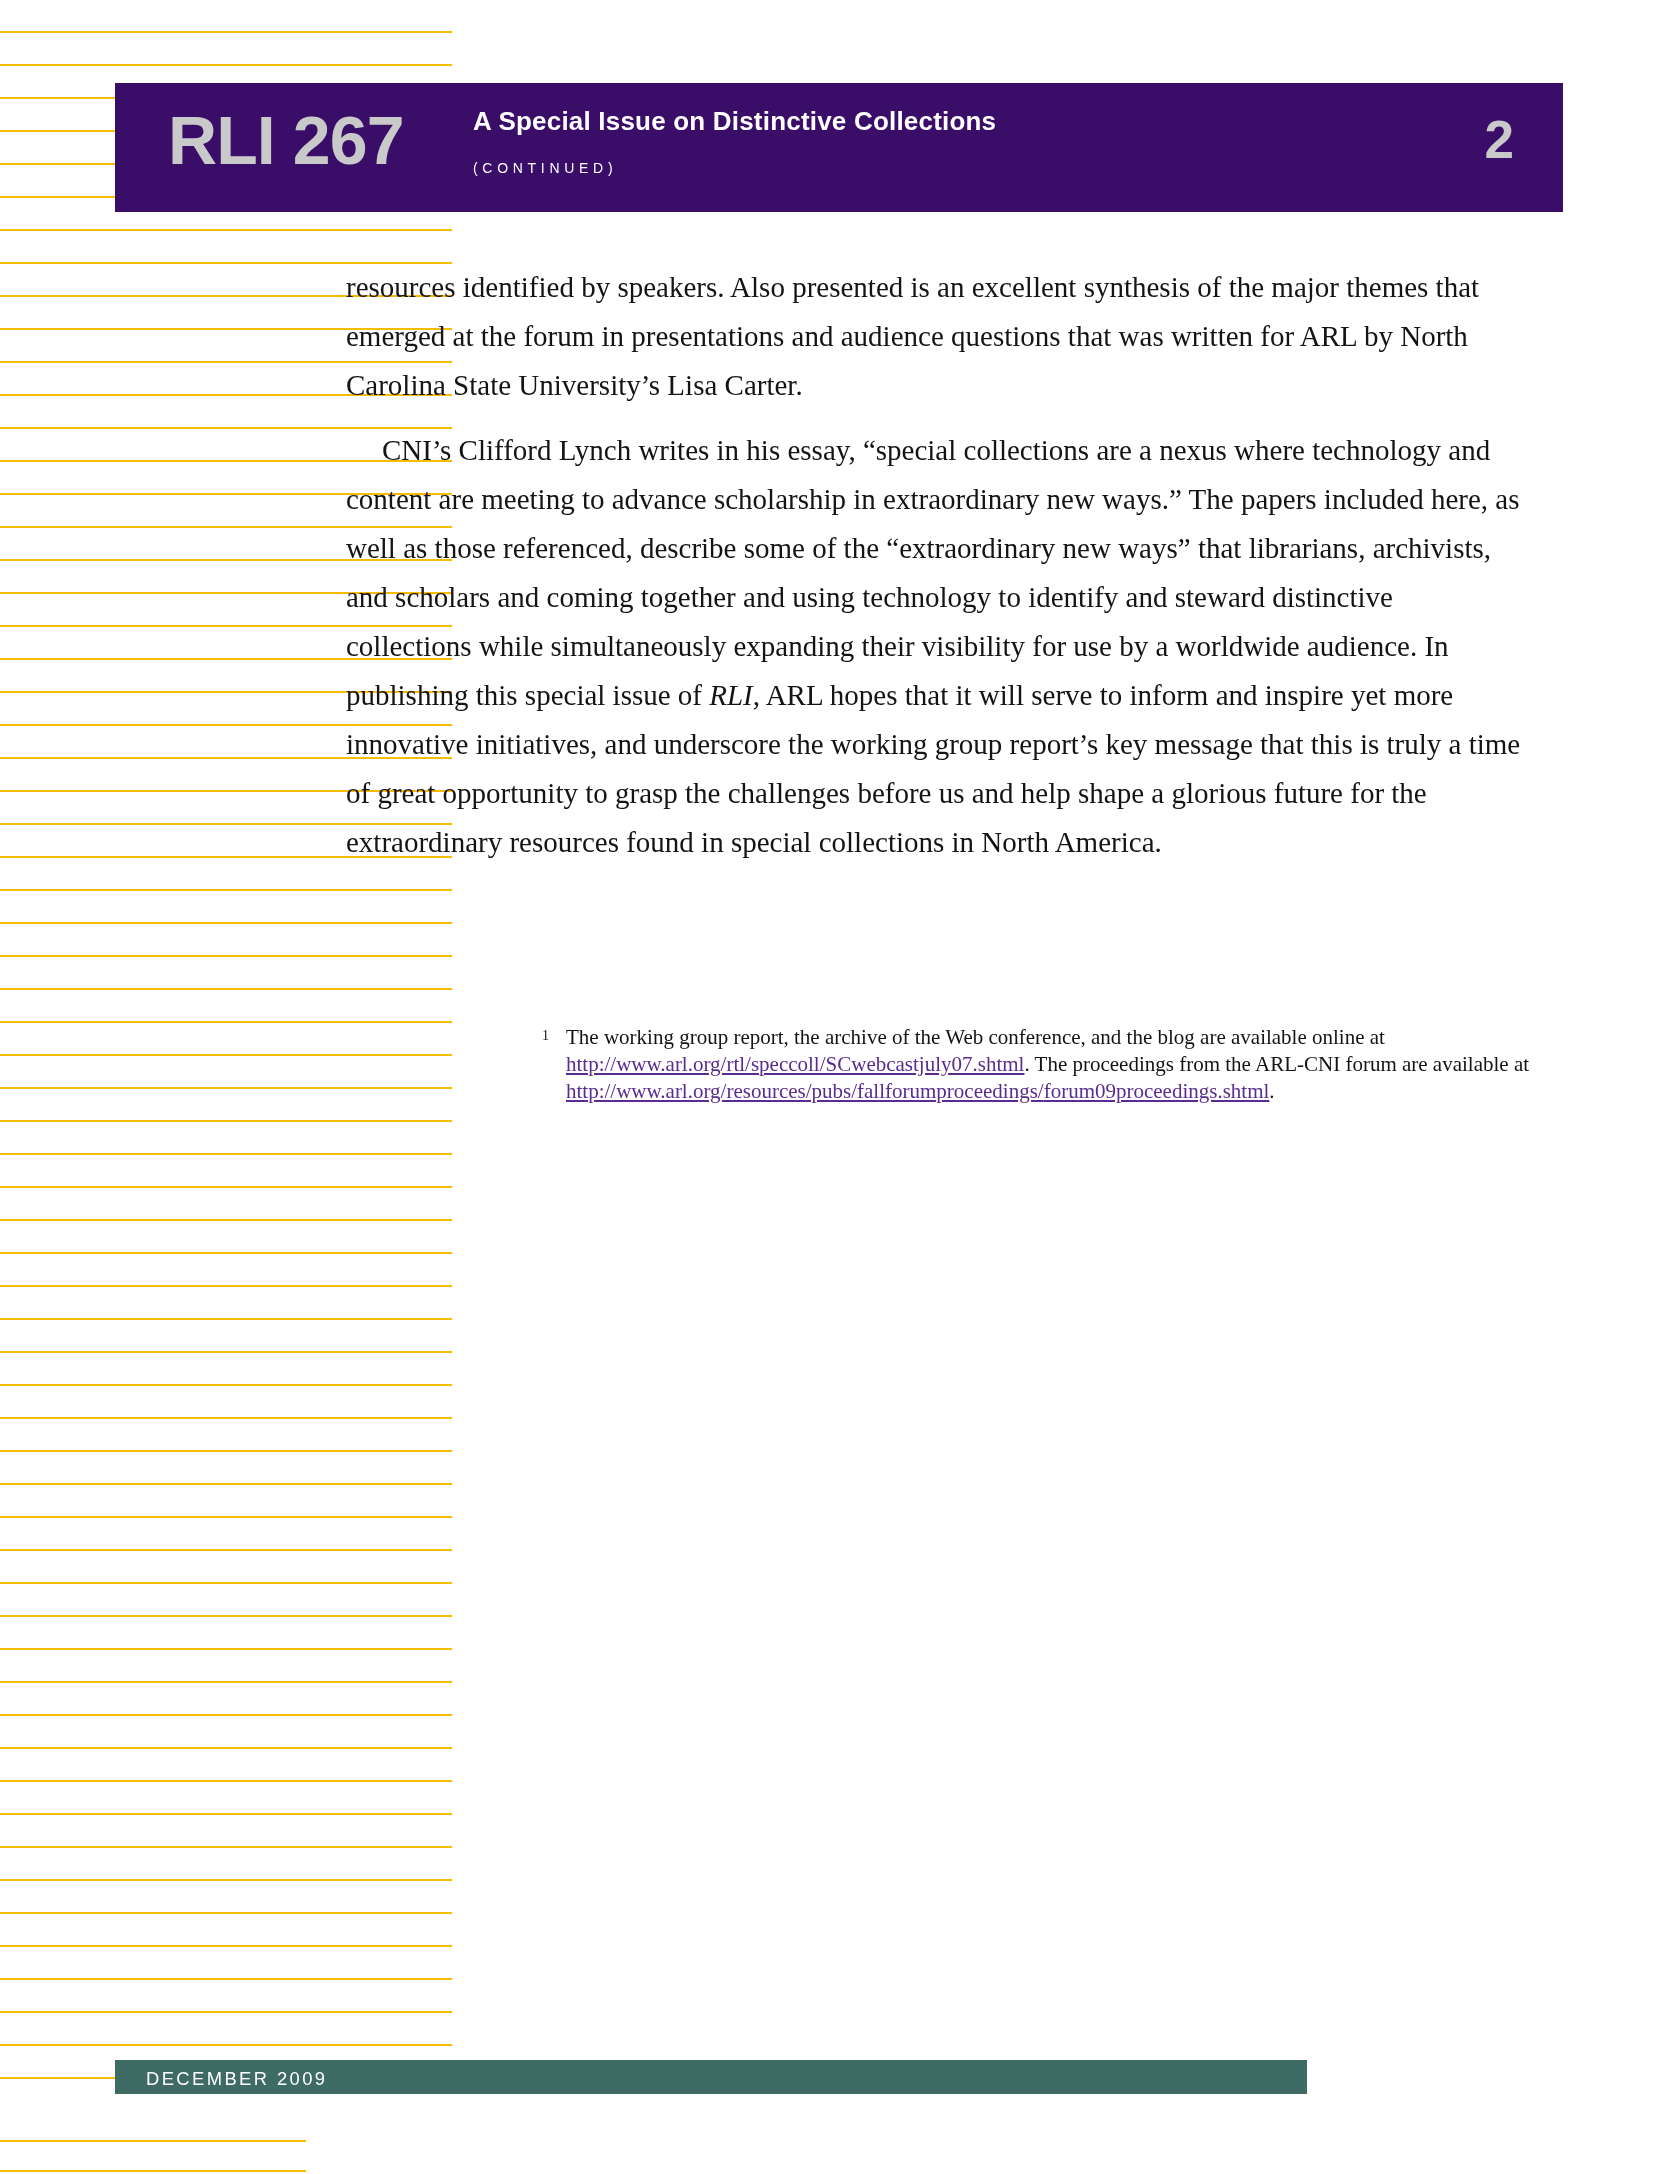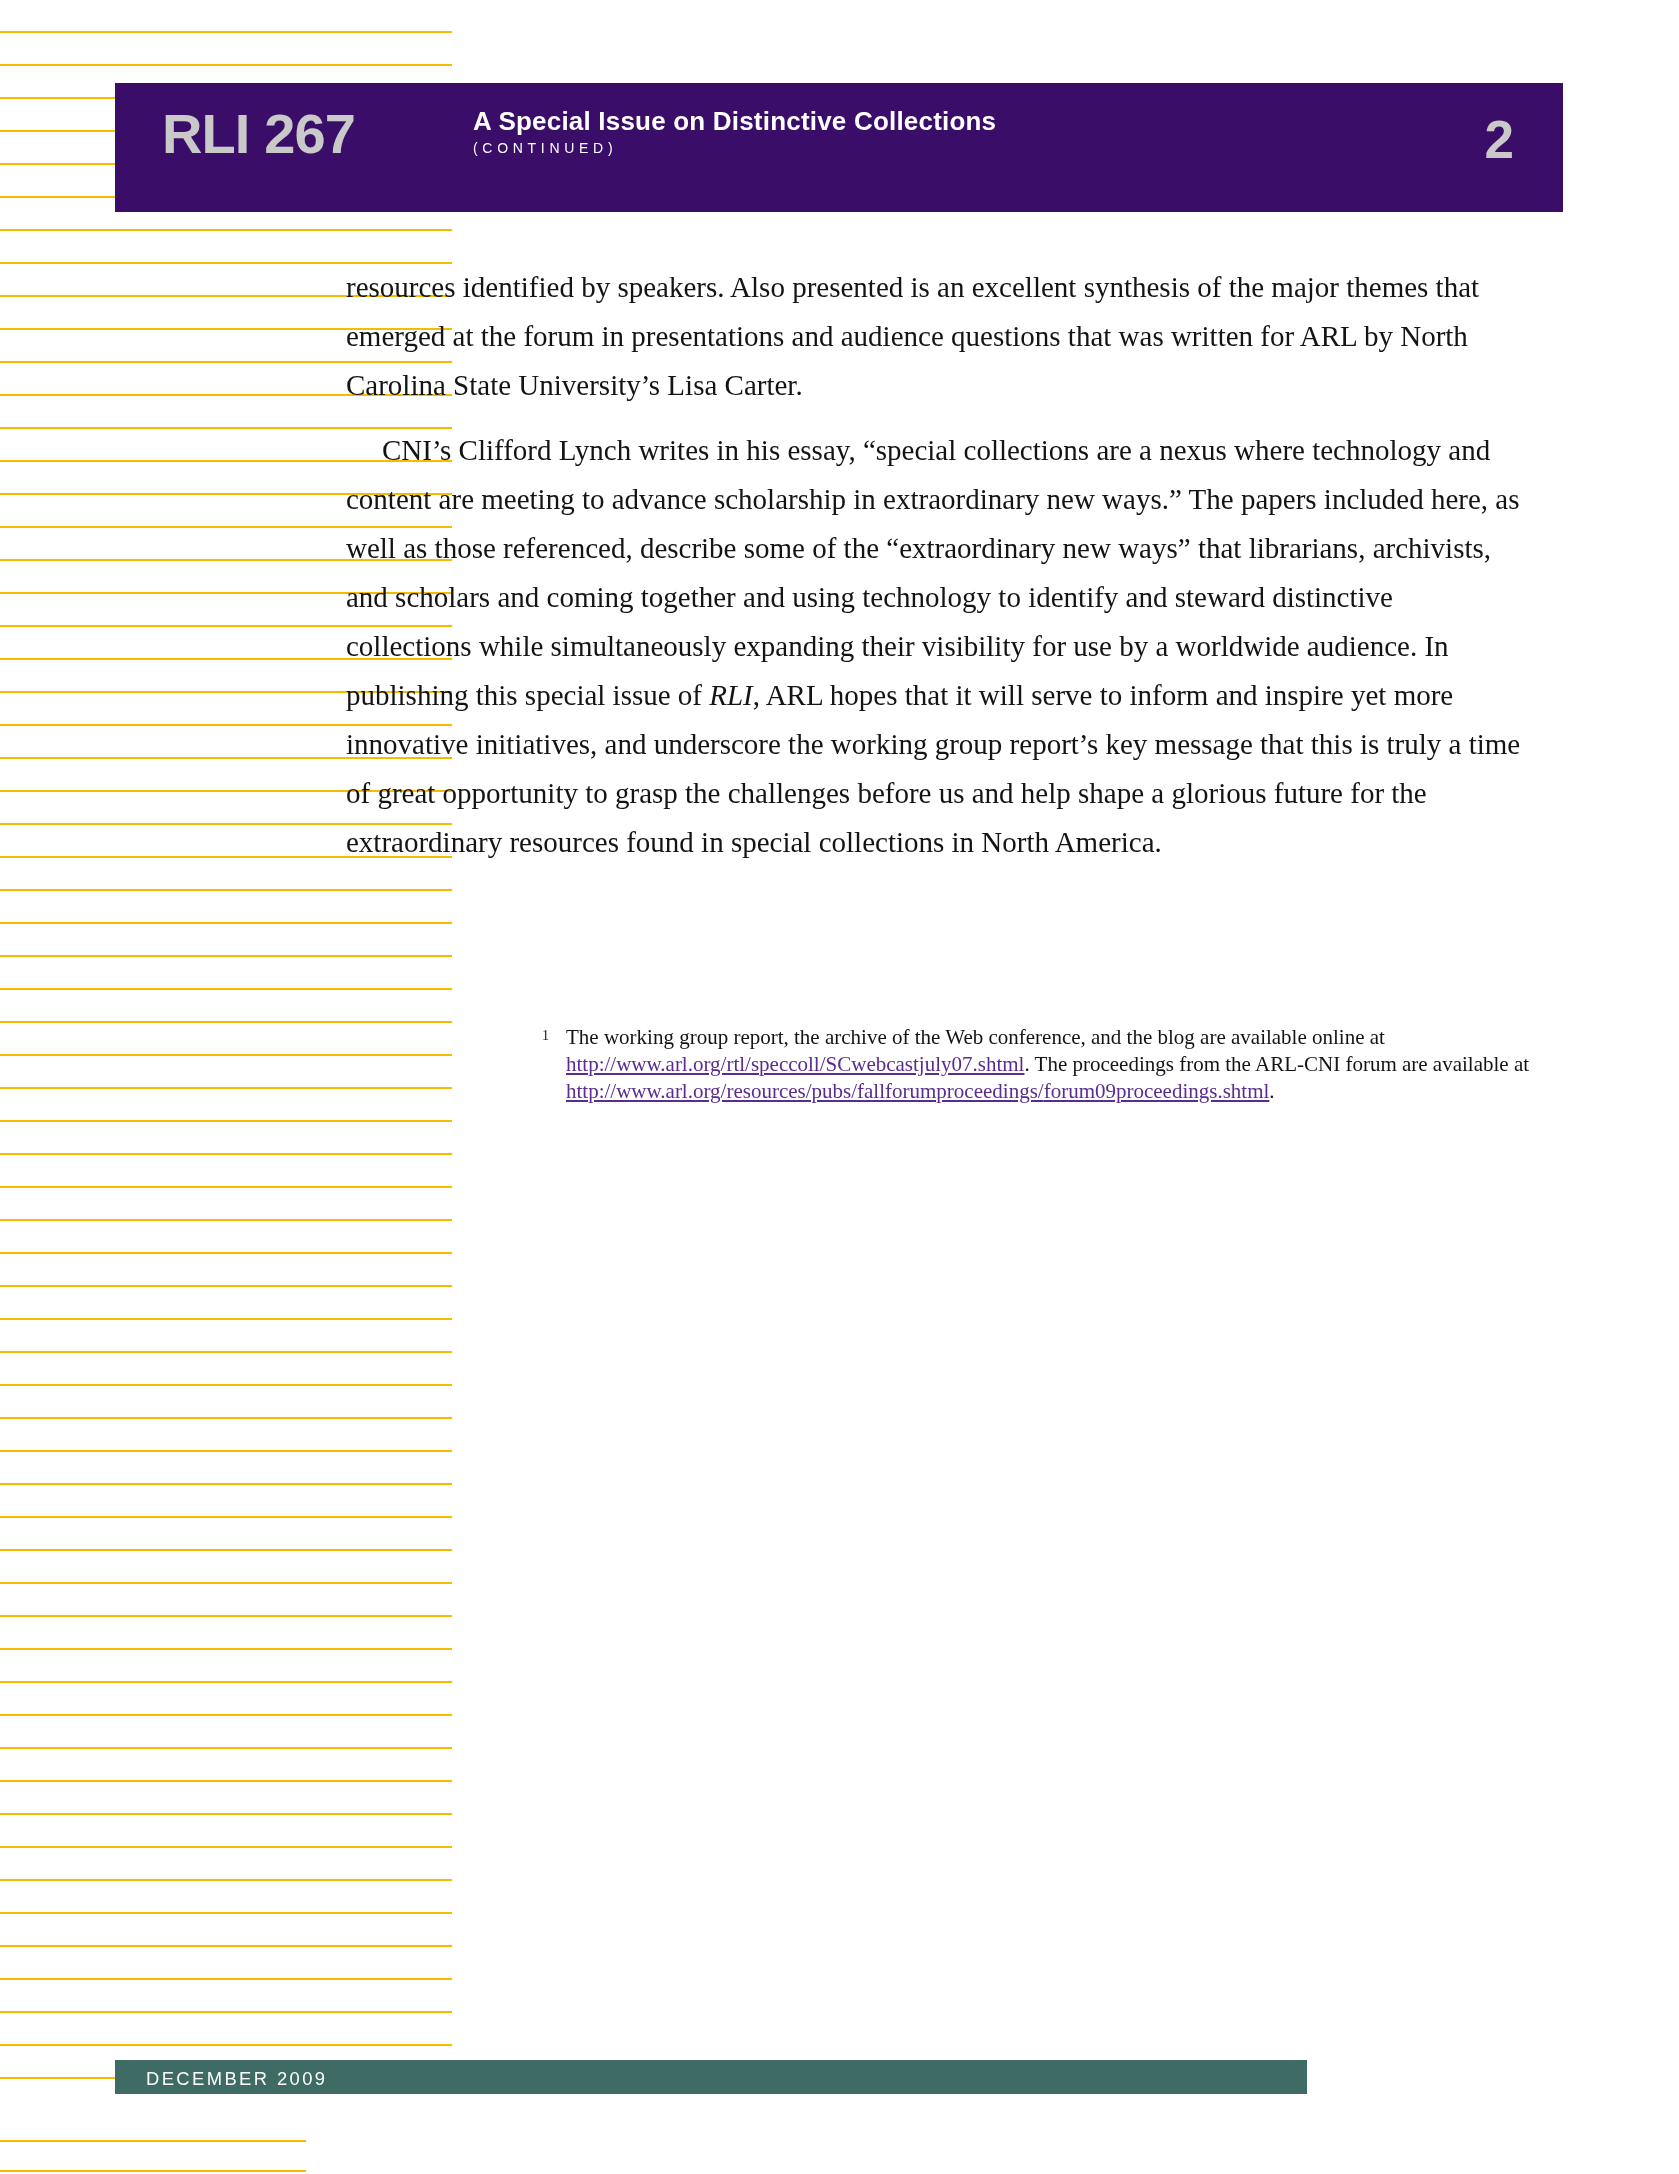--- a/index.html
+++ b/index.html
@@ -37,36 +37,36 @@
   .header-band {
     position: absolute;
     left: 115px; top: 83px;
     width: 1448px; height: 129px;
     background: #3a0d69;
     z-index: 2;
     font-family: "Liberation Sans", sans-serif;
   }
   .issue-number {
     position: absolute;
-    left: 47px; top: 22.6px;
-    font-size: 56px;
+    left: 53px; top: 22.6px;
+    font-size: 68px;
     font-weight: bold;
     letter-spacing: -0.9px;
     color: #c9c9c9;
     line-height: 1;
   }
   .title-block { position: absolute; left: 358px; top: 21.7px; color: #ffffff; }
   .band-title {
     font-size: 26px;
     font-weight: 700;
     line-height: 32px;
     letter-spacing: 0.2px;
   }
   .band-subtitle {
-    margin-top: 3px;
+    margin-top: 23px;
     font-size: 14px;
     letter-spacing: 4.7px;
     font-weight: 400;
   }
   .page-number {
     position: absolute;
     right: 49px; top: 30px;
     font-size: 53px;
     font-weight: bold;
     color: #c9c9c9;

